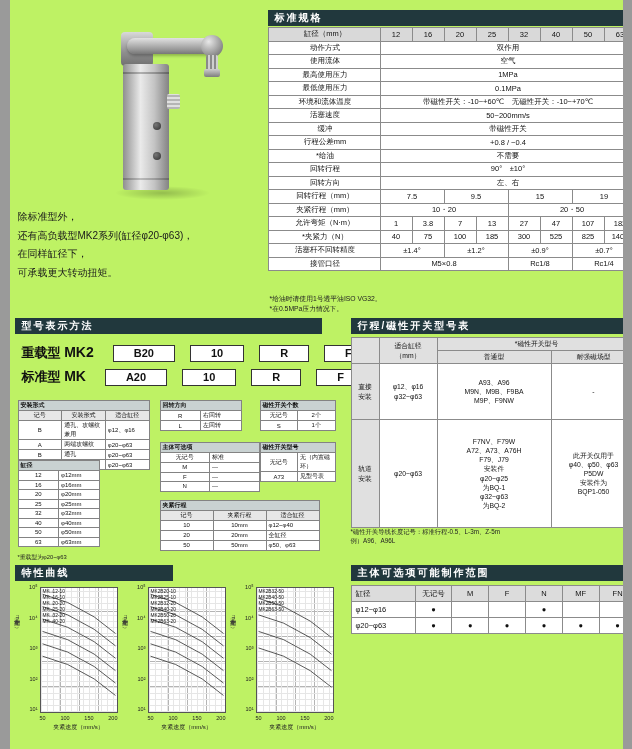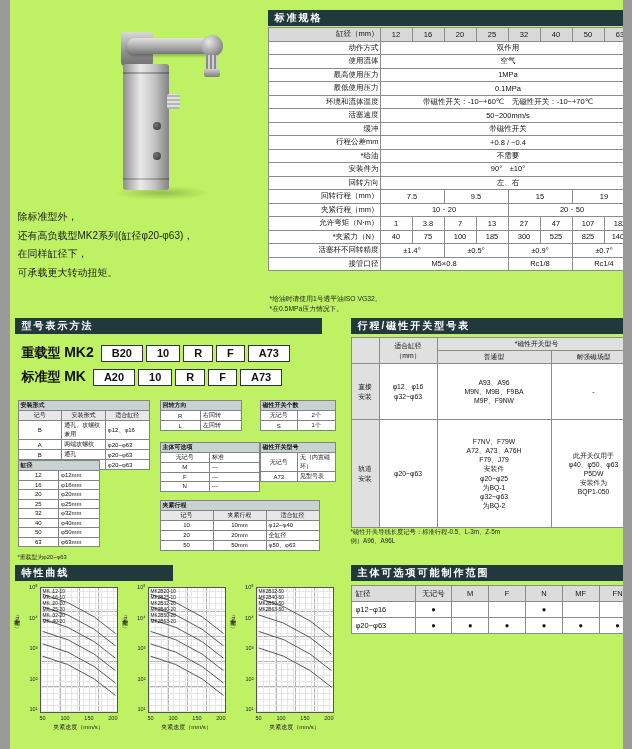--- a/index.html
+++ b/index.html
@@ -29,28 +29,28 @@
   .p-port{position:absolute;right:8px;width:8px;height:8px;border-radius:50%;
           background:radial-gradient(circle at 35% 35%,#777,#2e2e2e)}
   .p-fit{position:absolute;left:62px;top:80px;width:13px;height:15px;border-radius:2px;
          background:repeating-linear-gradient(0deg,#b5b5b5 0 2px,#e0e0e0 2px 4px)}
   
   .intro{position:absolute;left:8px;top:208px;width:240px;font-size:10px;line-height:1.85;color:#1a1a1a}
   
   .spec-wrap{position:absolute;left:258px;top:27px;width:369px}
   table{border-collapse:collapse;table-layout:fixed;width:100%}
   .spec td{border:1px solid #8b8b8b;font-size:7.5px;text-align:center;height:13.5px;padding:0 1px;background:#fff}
-  .spec td.lbl{text-align:right;padding-left:3px}
+  .spec td.lbl{text-align:center;padding-left:3px}
   .spec tr.hd td{background:#d9d9d9}
   .spec-notes{position:absolute;left:260px;top:294px;font-size:6.8px;line-height:1.5;color:#222}
   
   .model-line{position:absolute;left:12px;font-size:13px;font-weight:bold;white-space:nowrap}
   .model-line .code{font-size:14px;margin-right:4px}
   .mbox{display:inline-block;border:1.2px solid #333;min-width:20px;text-align:center;
-        font-size:11px;font-weight:bold;height:17px;line-height:15px;padding:0 10px;margin-left:3px;vertical-align:middle;background:#fff}
+        font-size:11px;font-weight:bold;height:17px;line-height:15px;padding:0 20px;margin-left:15px;vertical-align:middle;background:#fff}
   .mini{position:absolute;font-size:6px}
   .mini td{border:1px solid #838383;padding:0 2px;height:9.5px;background:#fff;text-align:left}
   .mini td.c{text-align:center}
   .mini tr.tt td{background:#c9d2d2;font-weight:bold}
   .mini tr.hd td{background:#e7e7e7;text-align:center}
   .mini-note{position:absolute;font-size:5.8px;color:#222}
   
   .sw-wrap{position:absolute;left:341px;top:337px;width:286px}
   .sw td,.sw th{border:1px solid #8b8b8b;font-size:6.8px;padding:1px;text-align:center;background:#fff;font-weight:normal;vertical-align:middle}
   .sw th{background:#e0e0e0}
@@ -164,21 +164,21 @@
           </tr>
       <tr>
             <td class="lbl">行程公差mm</td>
             <td colspan="8">+0.8 / −0.4</td>
           </tr>
       <tr>
             <td class="lbl">*给油</td>
             <td colspan="8">不需要</td>
           </tr>
       <tr>
-            <td class="lbl">安装件为</td>
+            <td class="lbl">回转行程</td>
             <td colspan="8">90°　±10°</td>
           </tr>
       <tr>
             <td class="lbl">回转方向</td>
             <td colspan="8">左、右</td>
           </tr>
       <tr>
         <td class="lbl">回转行程（mm）</td>
         <td colspan="2">7.5</td>
         <td colspan="2">9.5</td>
@@ -208,21 +208,21 @@
         <td>100</td>
         <td>185</td>
         <td>300</td>
         <td>525</td>
         <td>825</td>
         <td>1400</td>
       </tr>
       <tr>
         <td class="lbl">活塞杆不回转精度</td>
         <td colspan="2">±1.4°</td>
-        <td colspan="2">±0.5°</td>
+        <td colspan="2">±1.2°</td>
         <td colspan="2">±0.9°</td>
         <td colspan="2">±0.7°</td>
       </tr>
       <tr>
         <td class="lbl">接管口径</td>
         <td colspan="4">M5×0.8</td>
         <td colspan="2">Rc1/8</td>
         <td colspan="2">Rc1/4</td>
       </tr>
       </tbody>

